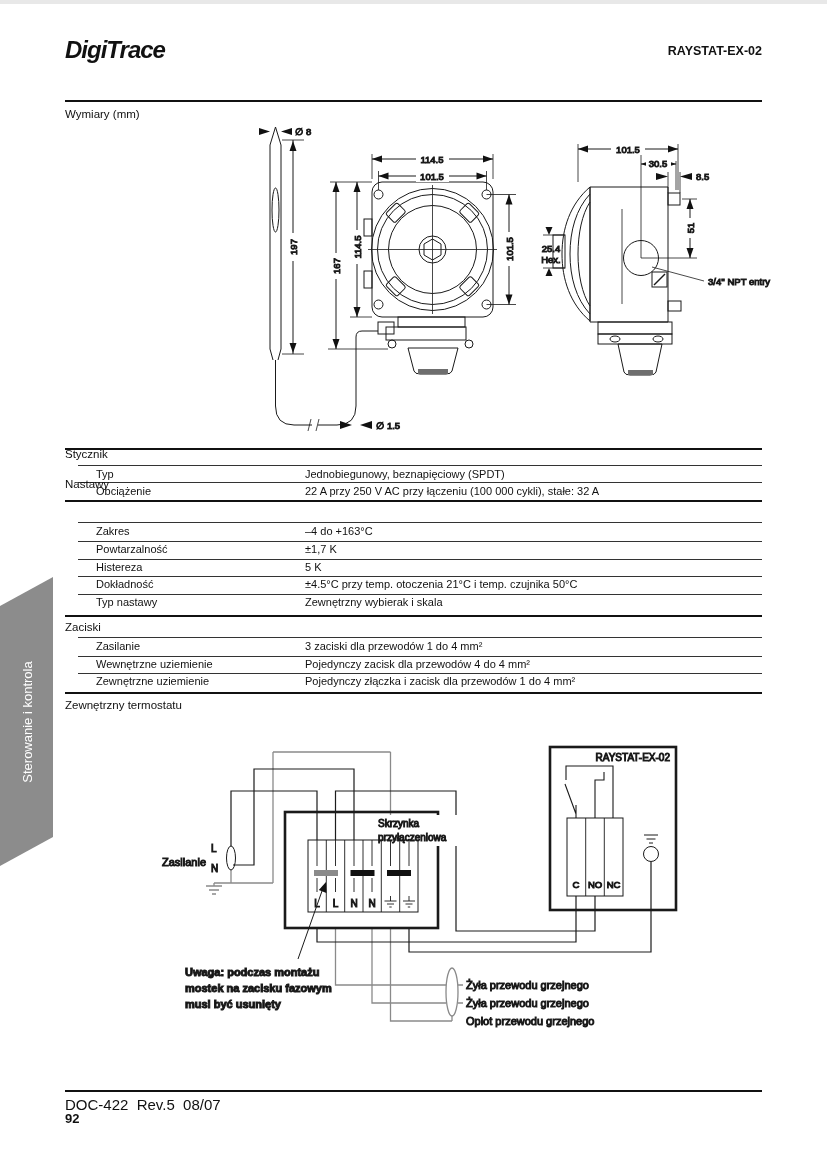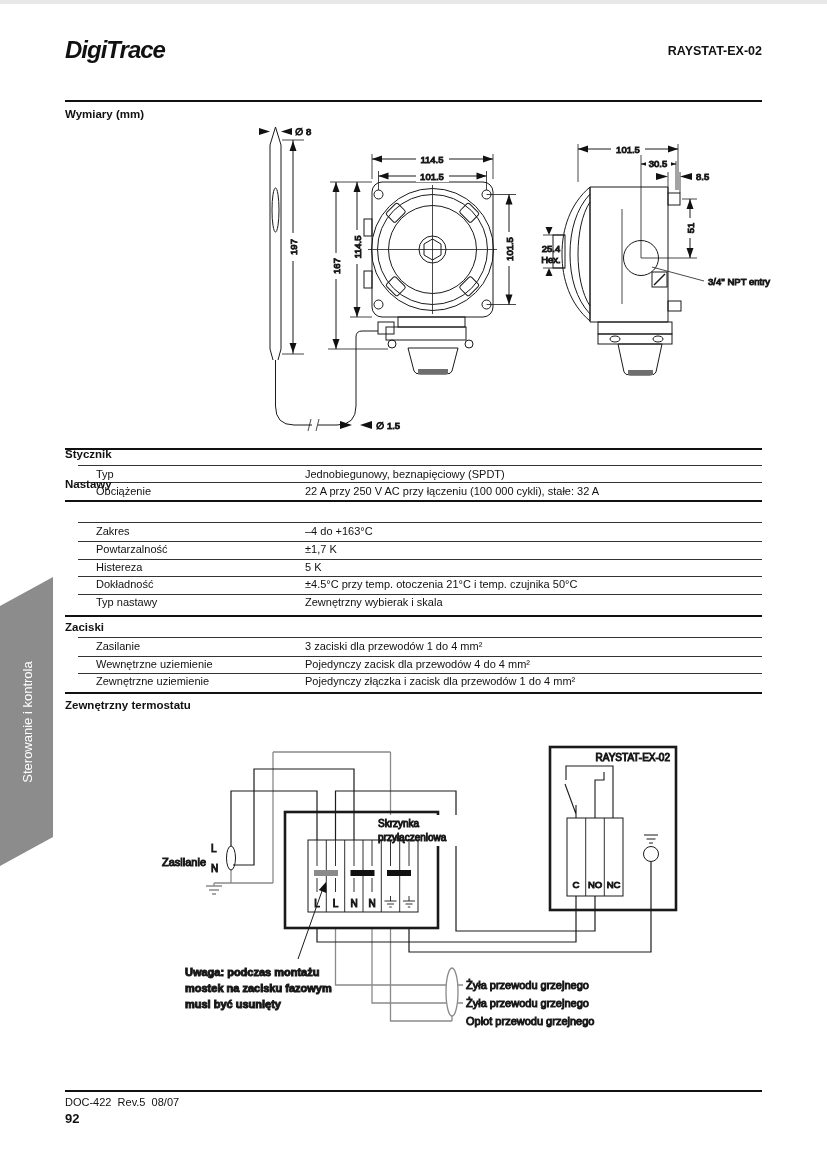--- a/index.html
+++ b/index.html
@@ -4,29 +4,29 @@
 <style>
   html,body{margin:0;padding:0;background:#e8e8e8;}
   .page{position:relative;width:827px;height:1169px;background:#fff;margin:4px auto;
         font-family:"Liberation Sans",sans-serif;color:#111;overflow:hidden;}
   .abs{position:absolute;}
   .logo{font-size:24px;font-weight:bold;font-style:italic;letter-spacing:-1px;}
   .doc-title{font-size:12.5px;font-weight:bold;text-align:right;}
   .rule{position:absolute;background:#111;}
   .rule.thin{height:1px;background:#333;}
   .rule.thick{height:2.4px;}
-  .sec-head{position:absolute;left:65px;font-size:11.5px;font-weight:bold;}
+  .sec-head{position:absolute;left:65px;font-size:11.5px;font-weight:normal;}
   .trow{position:absolute;left:80px;width:682px;font-size:11px;}
   .tlabel{position:absolute;left:16px;top:0;}
   .tvalue{position:absolute;left:225px;top:0;}
   .sidetab{position:absolute;left:0;top:573px;width:53px;height:289px;background:#8c8c8c;
            clip-path:polygon(0px 29px,53px 0px,53px 260px,0px 289px);}
   .sidetab span{position:absolute;left:50%;top:50%;transform:translate(-50%,-50%) rotate(-90deg);
            white-space:nowrap;color:#fff;font-size:13px;}
-  .footer-doc{font-size:11px;white-space:pre;}
+  .footer-doc{font-size:15px;white-space:pre;}
   .pageno{font-size:13px;font-weight:bold;}
   .addr{font-size:10.5px;line-height:13.5px;color:#1d3fa3;}
   .addr .co{font-weight:bold;}
   .addr.right{text-align:right;}
   .blue-strip{position:absolute;background:#1d3fa3;}
   svg.art{position:absolute;left:0;top:0;}
   svg.art text{font-family:"Liberation Sans",sans-serif;fill:#111;font-size:9.5px;}
   svg.art text.w{font-size:11px;}
   svg.art text.b{font-weight:bold;font-size:11px;}
   svg.art text.t{font-size:10px;}

